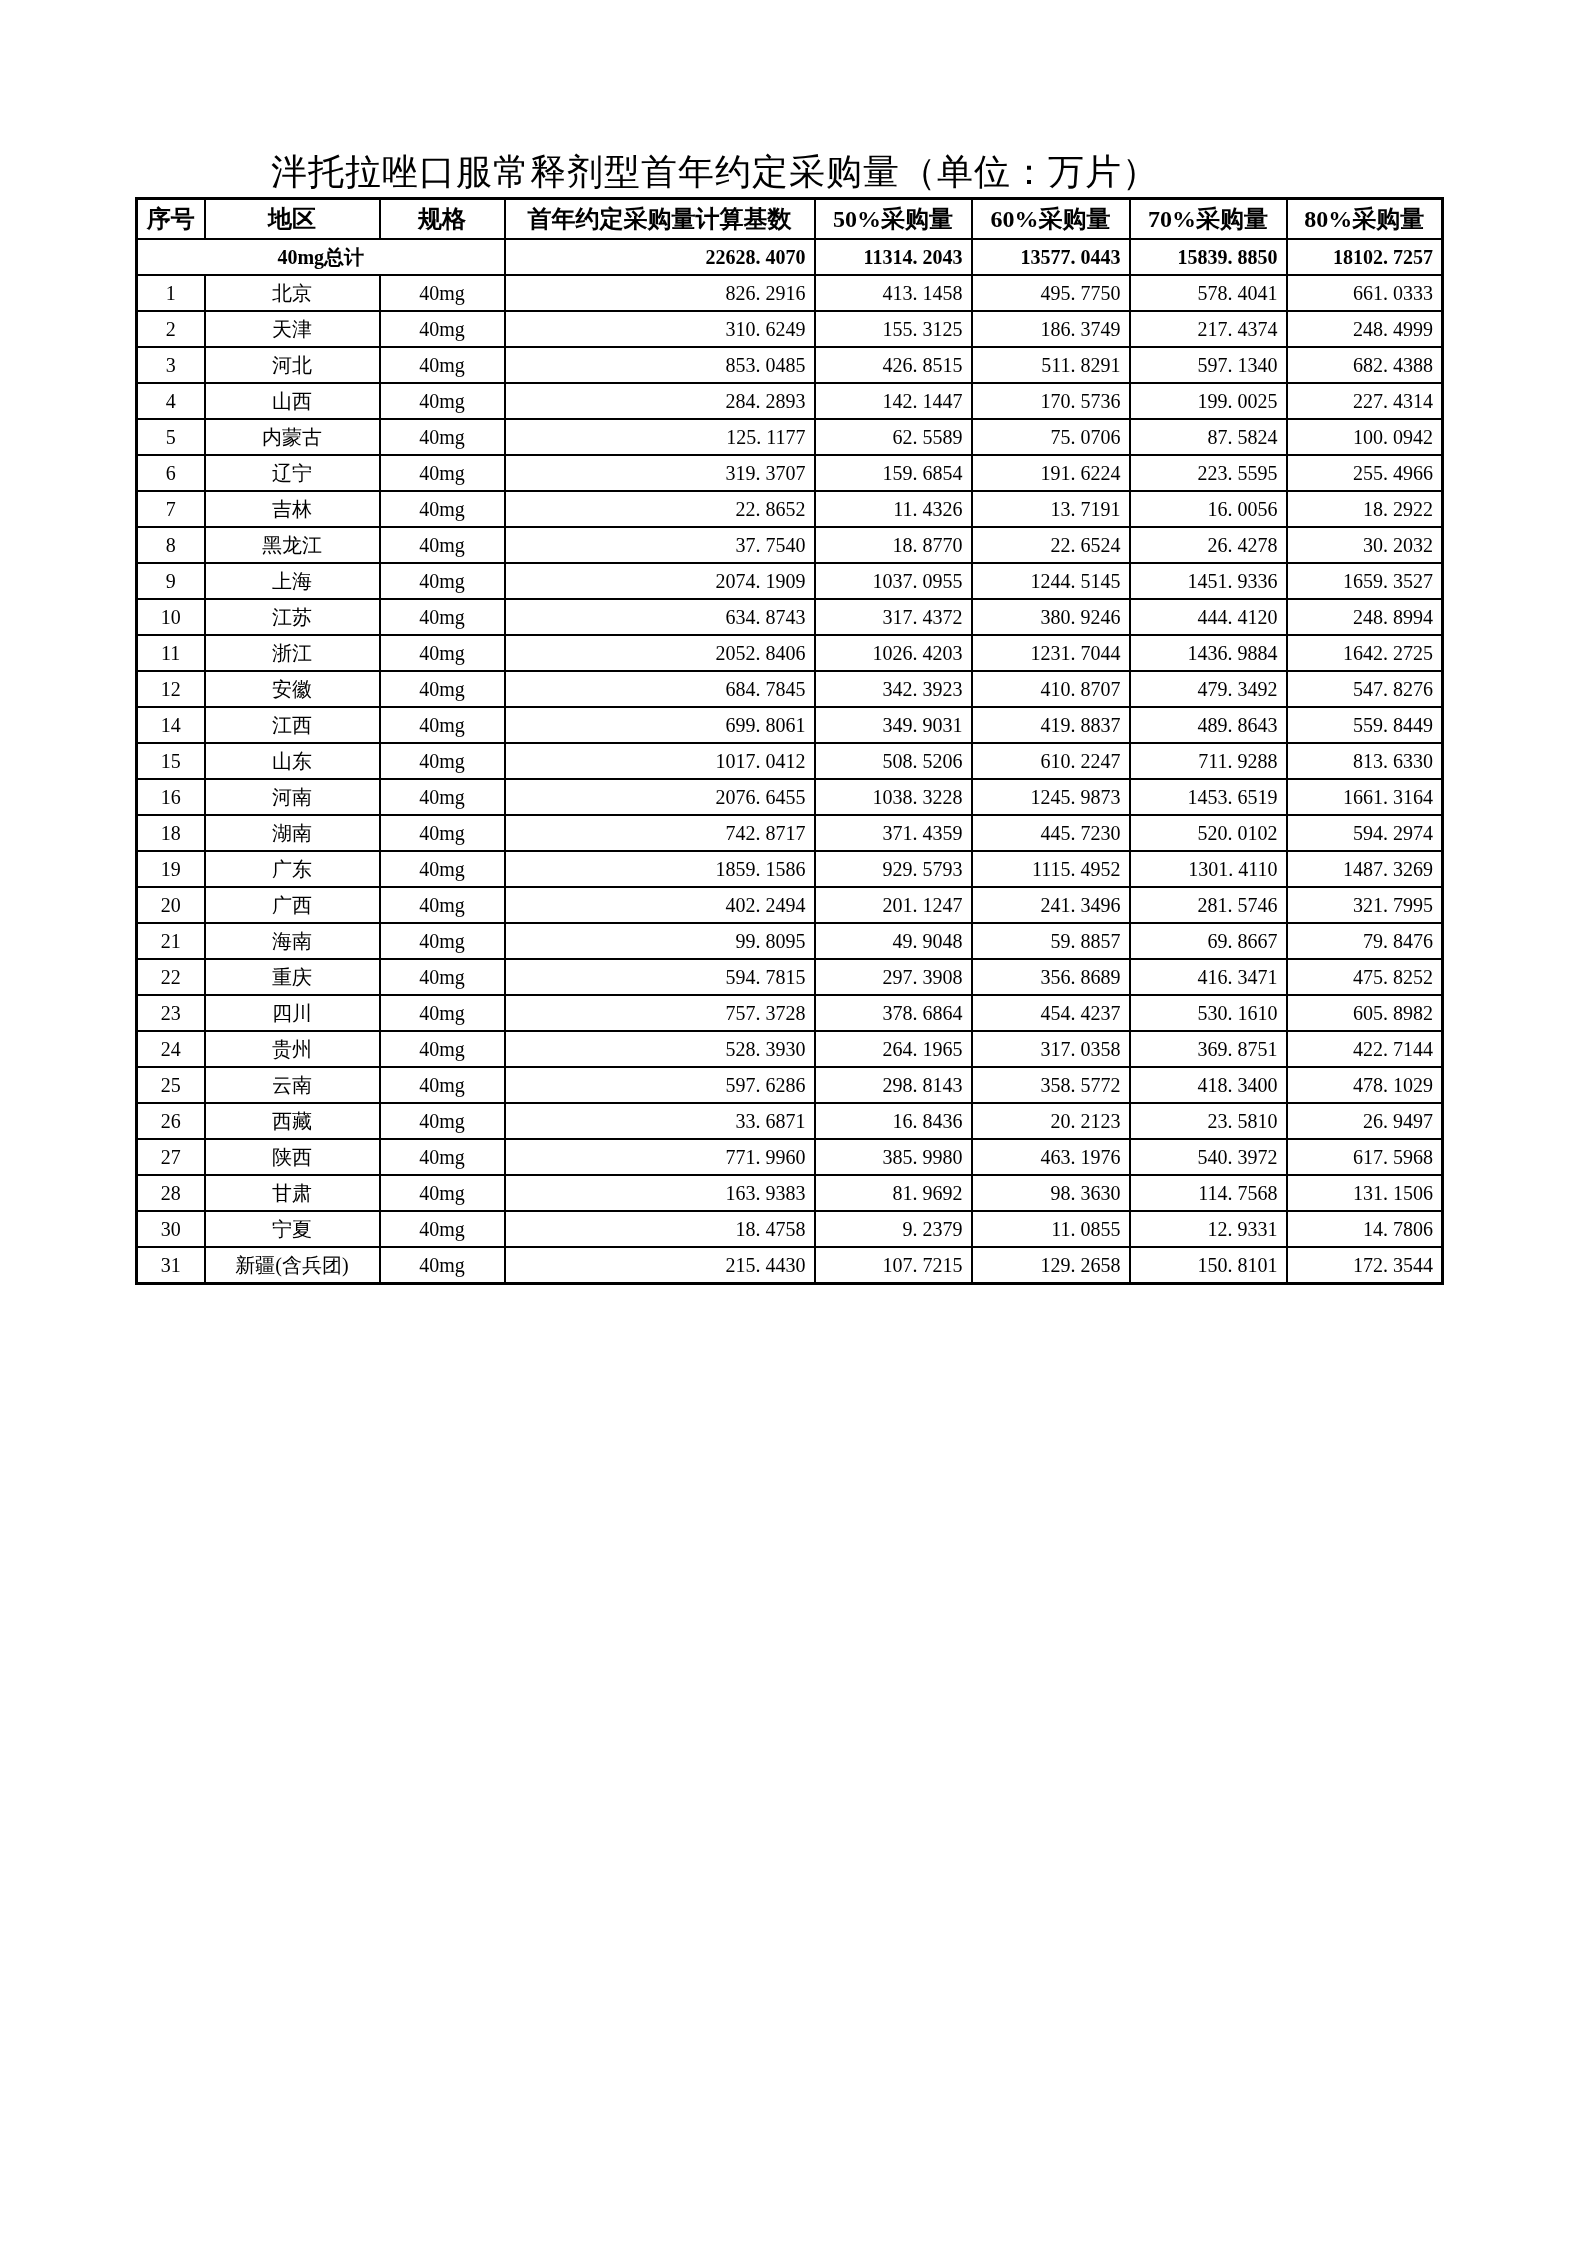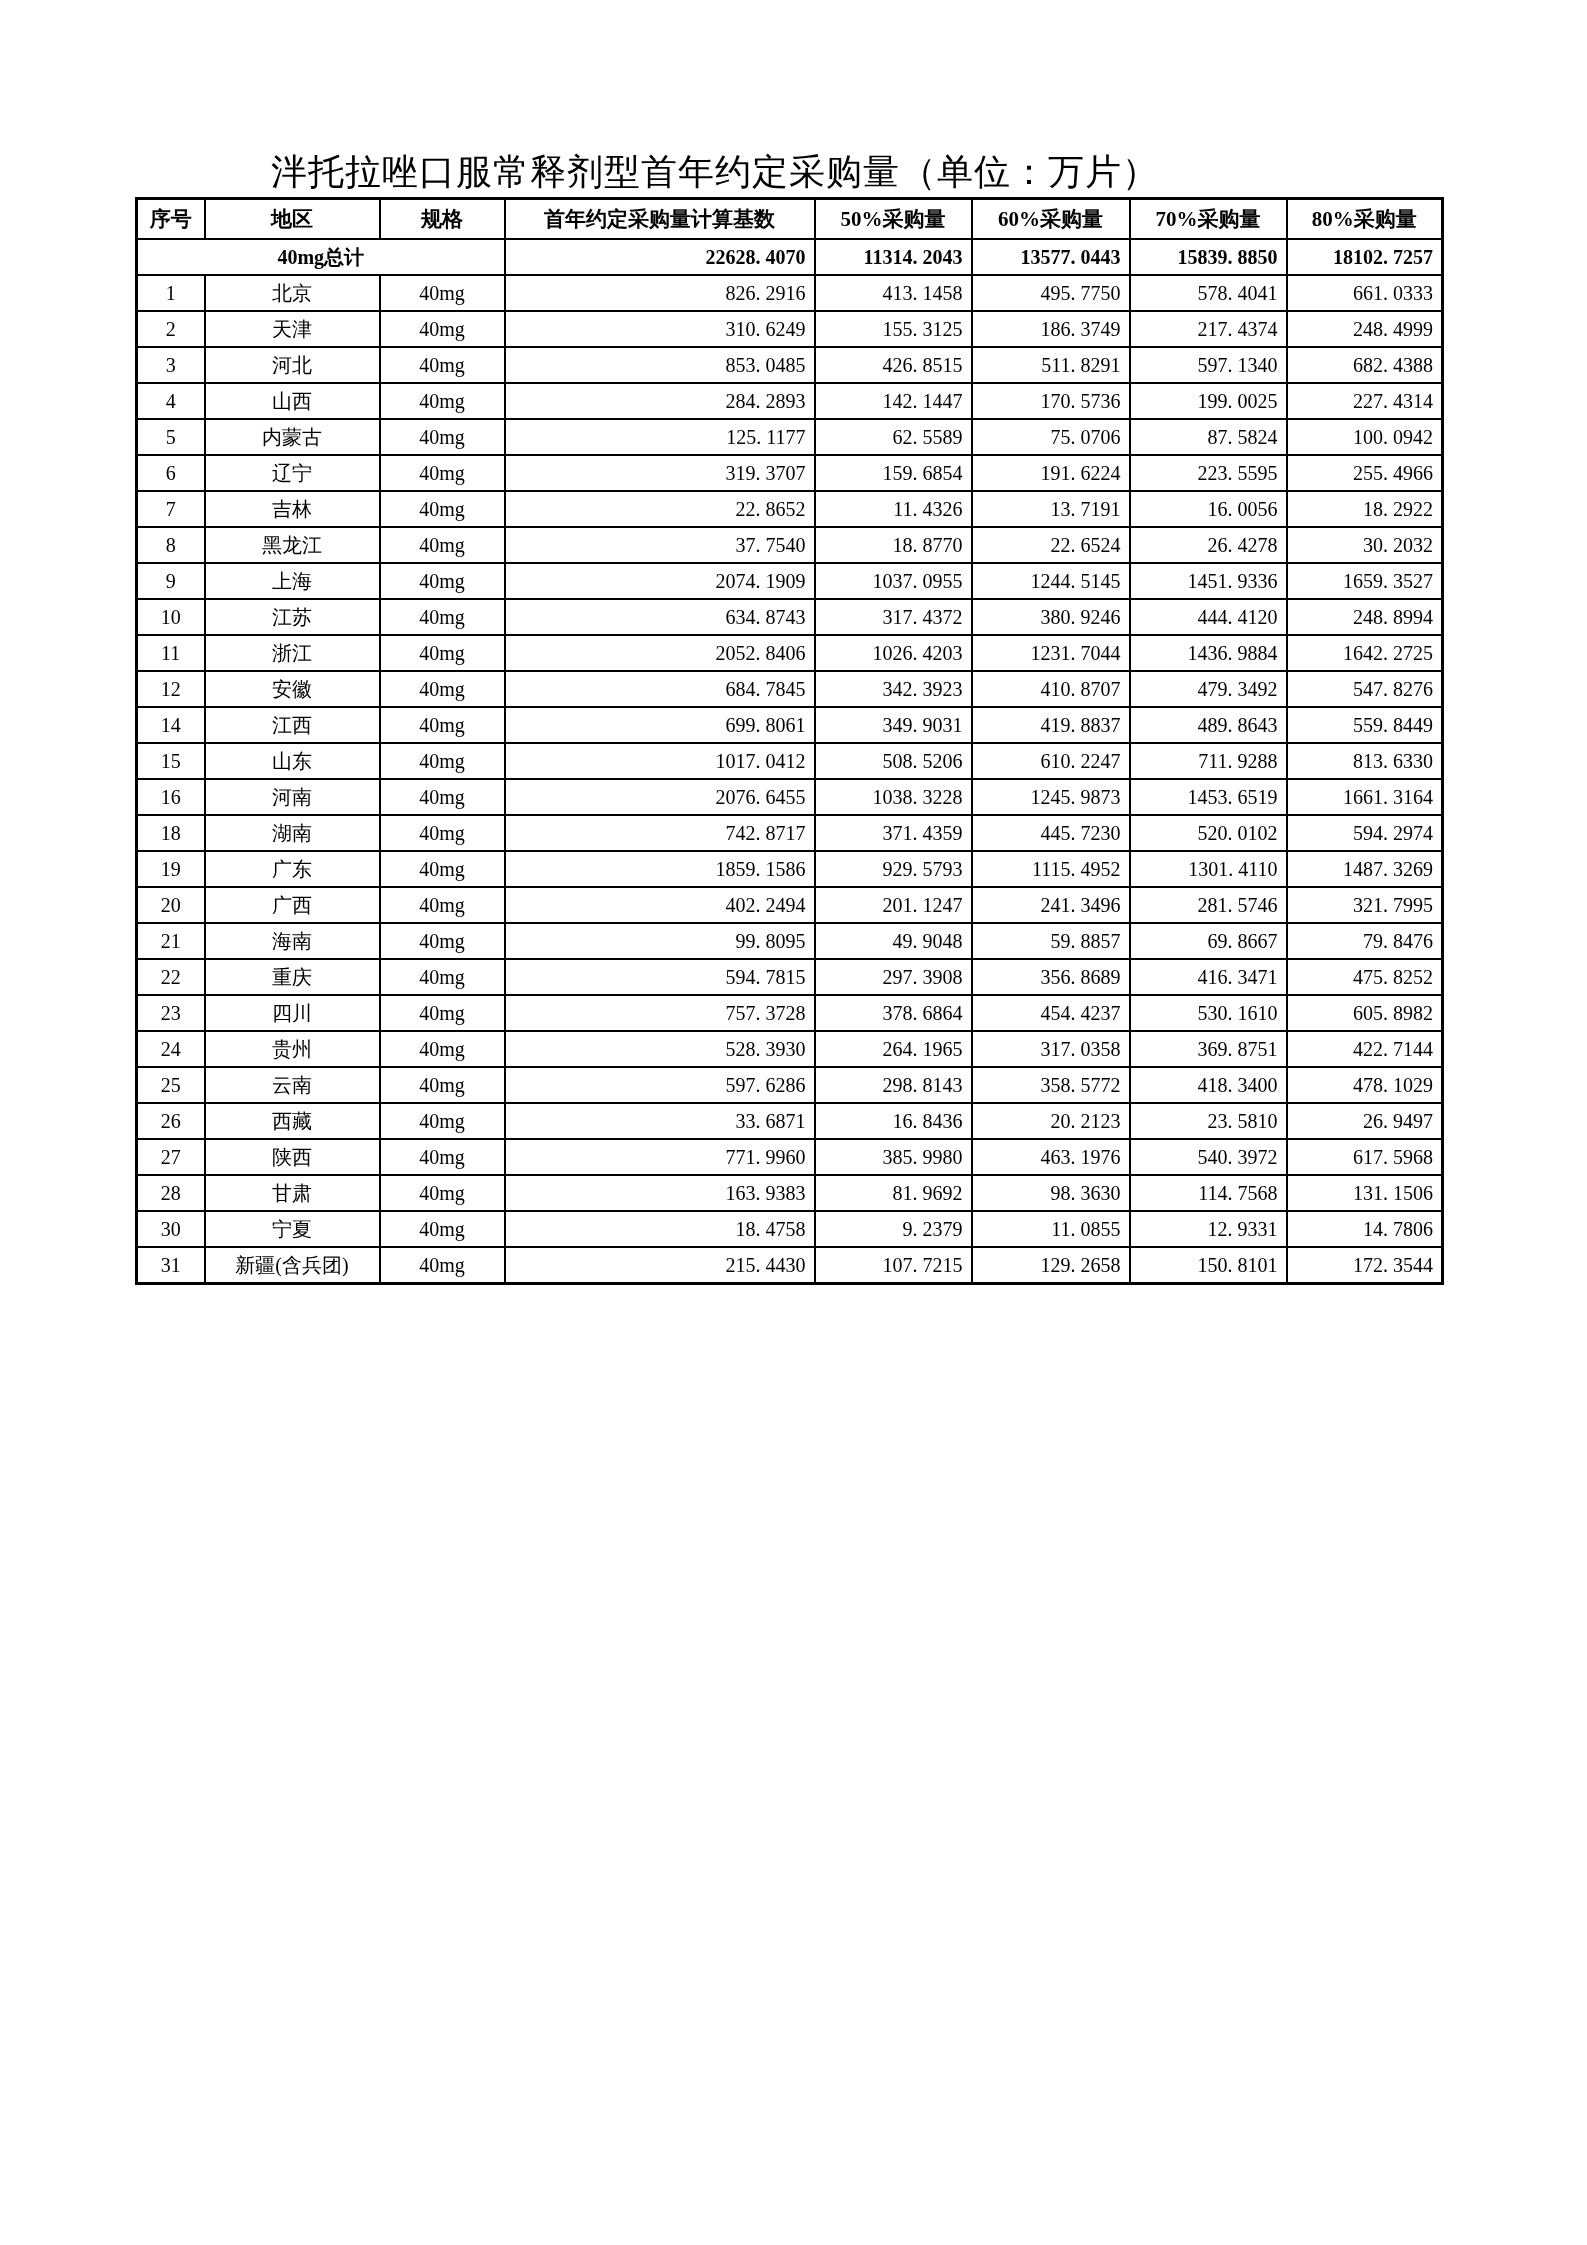--- a/index.html
+++ b/index.html
@@ -34,21 +34,21 @@
     padding: 0;
     height: 34px;
     font-size: 20px;
     line-height: 34px;
     white-space: nowrap;
     overflow: hidden;
   }
   table.proc thead th {
     height: 38px;
     line-height: 38px;
-    font-size: 21px;
+    font-size: 24px;
     font-weight: bold;
     text-align: center;
   }
   table.proc tr.total-row td { font-weight: bold; }
   .ctr { text-align: center; }
   .num { text-align: right; padding-right: 8px !important; }
 </style>
 </head>
 <body>
 

